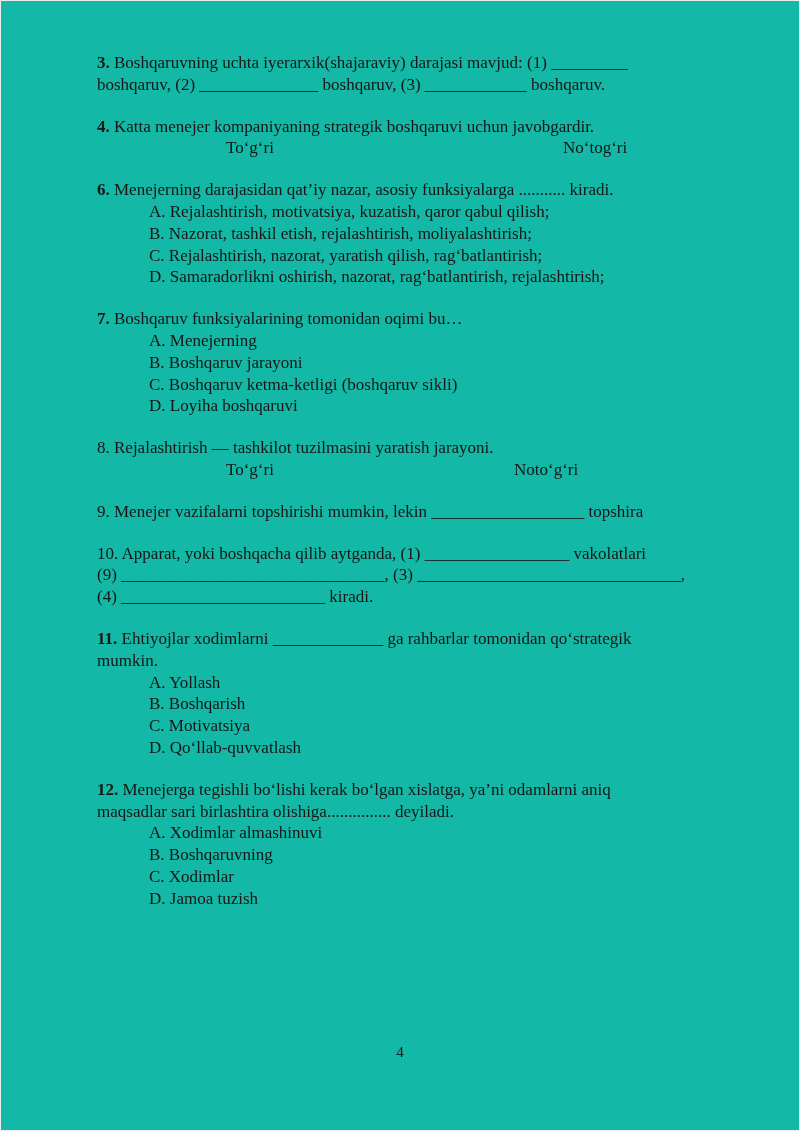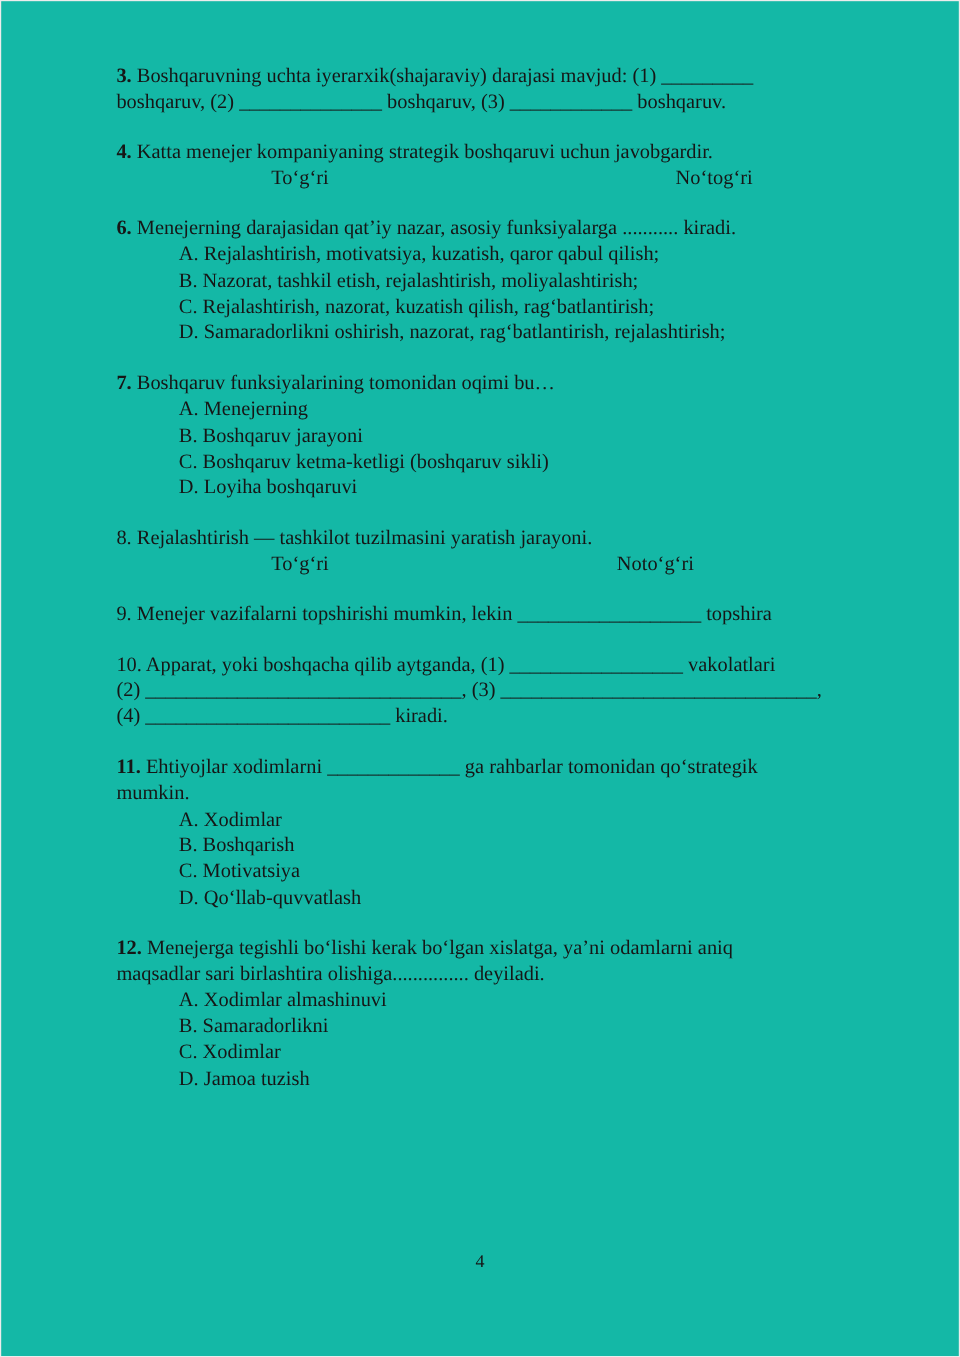--- a/index.html
+++ b/index.html
@@ -43,21 +43,21 @@
   <div class="q">
     <p><span class="qnum">4.</span><span> Katta menejer kompaniyaning strategik boshqaruvi uchun javobgardir.</span></p>
     <p class="tf"><span>To‘g‘ri</span><span class="tf-false-q4">No‘tog‘ri</span></p>
   </div>
 
 
   <div class="q">
     <p><span class="qnum">6.</span><span> Menejerning darajasidan qat’iy nazar, asosiy funksiyalarga ........... kiradi.</span></p>
     <p class="opt">A. Rejalashtirish, motivatsiya, kuzatish, qaror qabul qilish;</p>
     <p class="opt">B. Nazorat, tashkil etish, rejalashtirish, moliyalashtirish;</p>
-    <p class="opt">C. Rejalashtirish, nazorat, kuzatish qilish, rag‘batlantirish;</p>
+    <p class="opt">C. Rejalashtirish, nazorat, yaratish qilish, rag‘batlantirish;</p>
     <p class="opt">D. Samaradorlikni oshirish, nazorat, rag‘batlantirish, rejalashtirish;</p>
   </div>
 
   <div class="q">
     <p><span class="qnum">7.</span><span> Boshqaruv funksiyalarining tomonidan oqimi bu…</span></p>
     <p class="opt">A. Menejerning</p>
     <p class="opt">B. Boshqaruv jarayoni</p>
     <p class="opt">C. Boshqaruv ketma-ketligi (boshqaruv sikli)</p>
     <p class="opt">D. Loyiha boshqaruvi</p>
   </div>
@@ -66,37 +66,37 @@
     <p><span class="qnum-plain">8.</span><span> Rejalashtirish — tashkilot tuzilmasini yaratish jarayoni.</span></p>
     <p class="tf"><span>To‘g‘ri</span><span class="tf-false-q8">Noto‘g‘ri</span></p>
   </div>
 
   <div class="q">
     <p><span class="qnum-plain">9.</span><span> Menejer vazifalarni topshirishi mumkin, lekin __________________ topshira</span></p>
   </div>
 
   <div class="q">
     <p><span class="qnum-plain">10.</span><span> Apparat, yoki boshqacha qilib aytganda, (1) _________________ vakolatlari</span></p>
-    <p>(2) _______________________________, (3) _______________________________,</p>
+    <p>(9) _______________________________, (3) _______________________________,</p>
     <p>(4) ________________________ kiradi.</p>
   </div>
 
   <div class="q">
     <p><span class="qnum">11.</span><span> Ehtiyojlar xodimlarni _____________ ga rahbarlar tomonidan qo‘strategik</span></p>
     <p>mumkin.</p>
-    <p class="opt">A. Xodimlar</p>
+    <p class="opt">A. Yollash</p>
     <p class="opt">B. Boshqarish</p>
     <p class="opt">C. Motivatsiya</p>
     <p class="opt">D. Qo‘llab-quvvatlash</p>
   </div>
 
   <div class="q">
     <p><span class="qnum">12.</span><span> Menejerga tegishli bo‘lishi kerak bo‘lgan xislatga, ya’ni odamlarni aniq</span></p>
     <p>maqsadlar sari birlashtira olishiga............... deyiladi.</p>
     <p class="opt">A. Xodimlar almashinuvi</p>
-    <p class="opt">B. Samaradorlikni</p>
+    <p class="opt">B. Boshqaruvning</p>
     <p class="opt">C. Xodimlar</p>
     <p class="opt">D. Jamoa tuzish</p>
   </div>
 
   <p class="pagenum">4</p>
 
 </div>
 
 </body></html>

